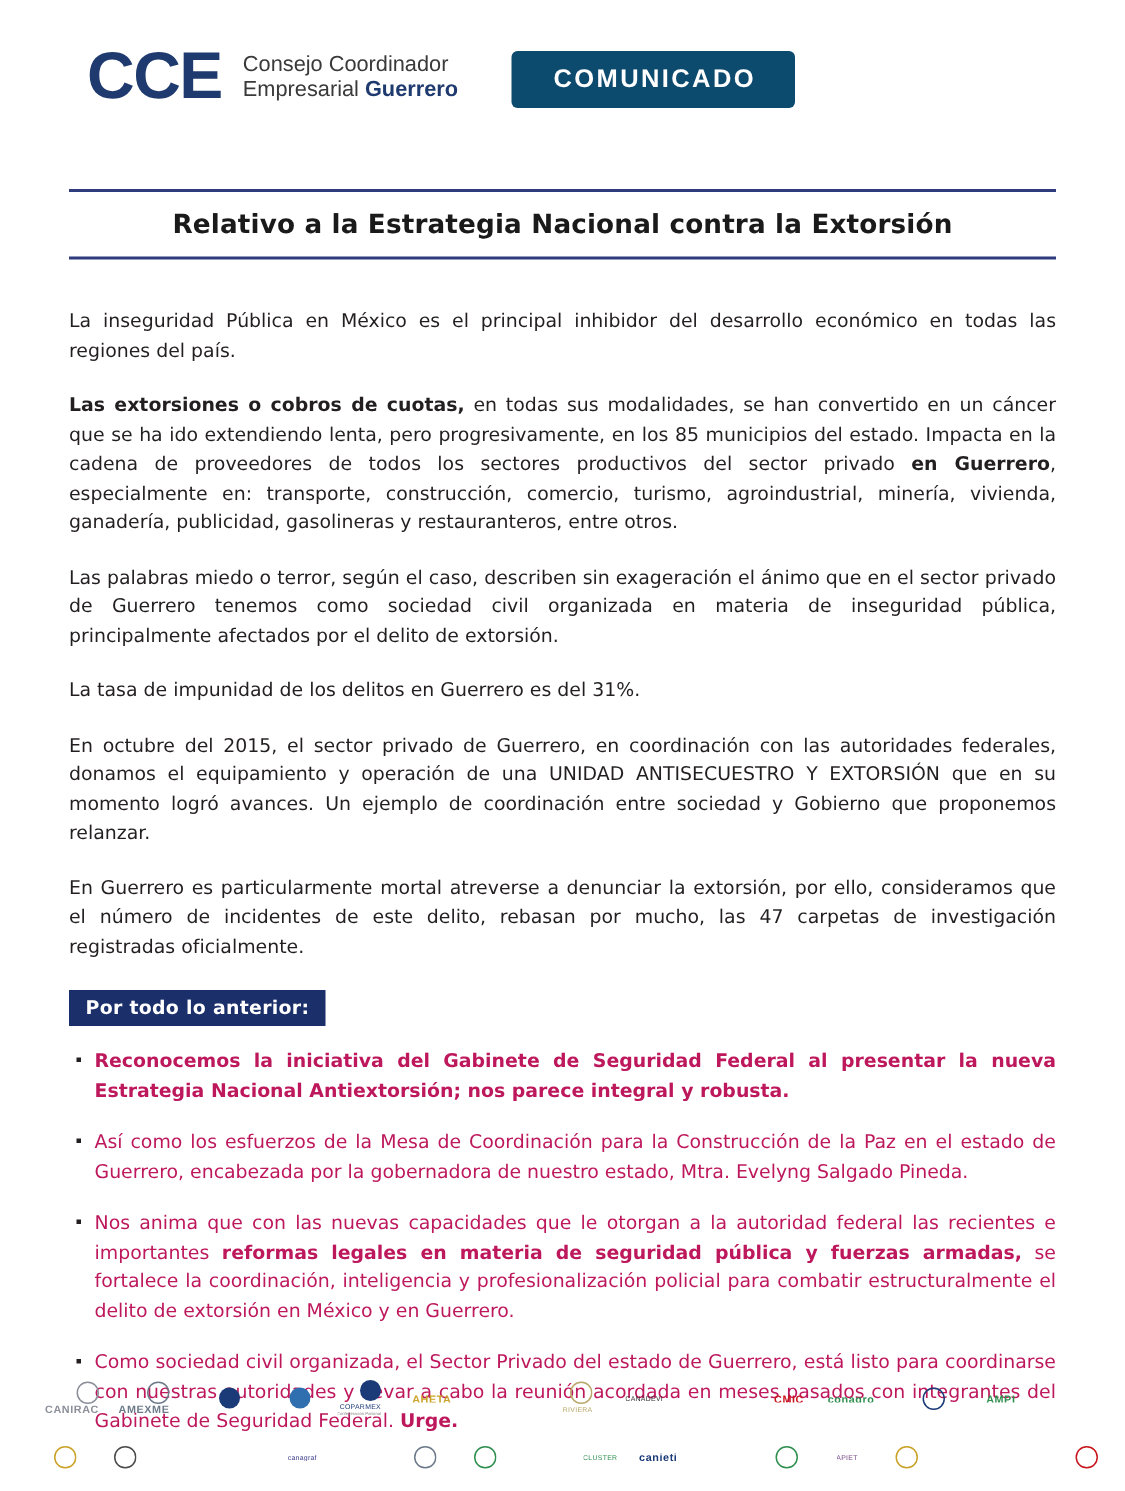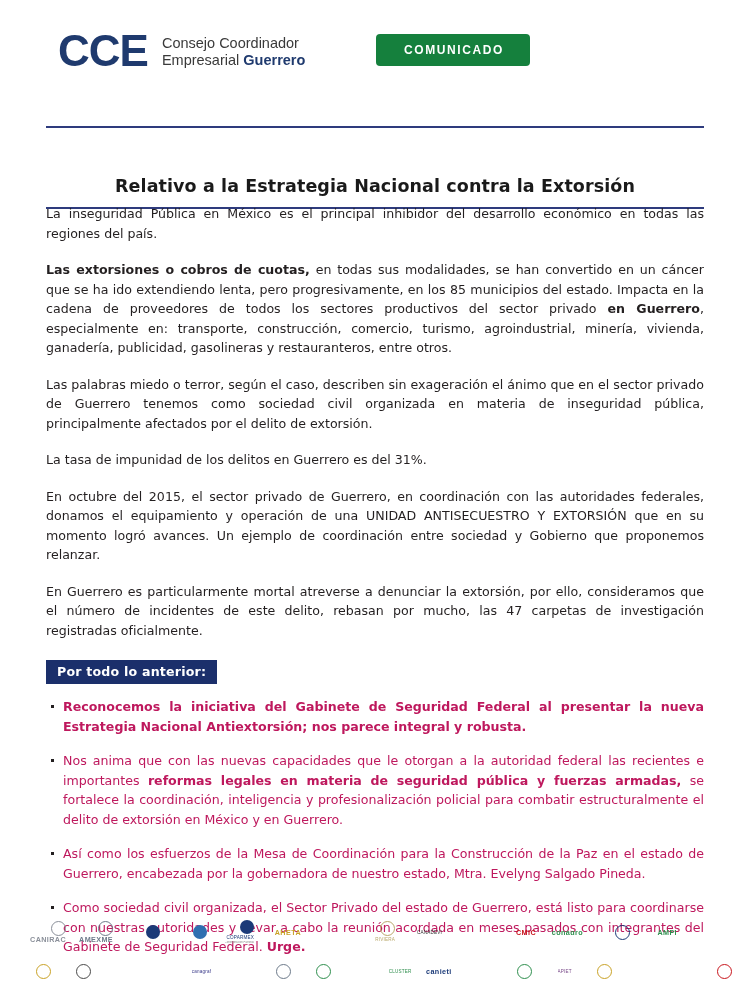--- a/index.html
+++ b/index.html
@@ -55,24 +55,24 @@
   .logo-words .lw2 { white-space: nowrap; }
   .logo-words .gro {
     color: #1f3a6e;
     font-weight: 700;
   }
 
   .badge-comunicado {
     position: absolute;
     right: 70px;
     top: 8px;
-    background: #15803d;
+    background: #0c4a6e;
     color: #ffffff;
     font-family: "Liberation Sans", sans-serif;
-    font-size: 12px;
+    font-size: 17px;
     font-weight: 700;
     letter-spacing: 1.6px;
     padding: 9px 26px 9px 28px;
     border-radius: 4px;
   }
 
   
   .title-band {
     position: absolute;
     left: 46px;
@@ -85,21 +85,20 @@
     width: 100%;
   }
   .doc-title {
     text-align: center;
     font-family: "DejaVu Sans", sans-serif;
     font-size: 17.5px;
     font-weight: 700;
     color: #1a1a1a;
     padding: 12px 0 11px 0;
     letter-spacing: 0.1px;
-    margin-top: 36px;
   }
 
   
   .body-area {
     position: absolute;
     left: 46px;
     top: 204px;
     width: 658px;
   }
   p.para {
@@ -237,23 +236,23 @@
   <p class="para">La tasa de impunidad de los delitos en Guerrero es del 31%.</p>
   <p class="para">En octubre del 2015, el sector privado de Guerrero, en coordinación con las autoridades federales, donamos el equipamiento y operación de una UNIDAD ANTISECUESTRO Y EXTORSIÓN que en su momento logró avances. Un ejemplo de coordinación entre sociedad y Gobierno que proponemos relanzar.</p>
   <p class="para">En Guerrero es particularmente mortal atreverse a denunciar la extorsión, por ello, consideramos que el número de incidentes de este delito, rebasan por mucho, las 47 carpetas de investigación registradas oficialmente.</p>
 
   <div class="banner">Por todo lo anterior:</div>
 
   <ul class="bullets">
 
     <li class="all-bold"><span>Reconocemos la iniciativa del Gabinete de Seguridad Federal al presentar la nueva Estrategia Nacional Antiextorsión; nos parece integral y robusta.</span></li>
 
+    <li><span>Así como los esfuerzos de la Mesa de Coordinación para la Construcción de la Paz en el estado de Guerrero, encabezada por la gobernadora de nuestro estado, Mtra. Evelyng Salgado Pineda.</span></li>
+
     <li><span>Nos anima que con las nuevas capacidades que le otorgan a la autoridad federal las recientes e importantes </span><b>reformas legales en materia de seguridad pública y fuerzas armadas,</b><span> se fortalece la coordinación, inteligencia y profesionalización policial para combatir estructuralmente el delito de extorsión en México y en Guerrero.</span></li>
-
-    <li><span>Así como los esfuerzos de la Mesa de Coordinación para la Construcción de la Paz en el estado de Guerrero, encabezada por la gobernadora de nuestro estado, Mtra. Evelyng Salgado Pineda.</span></li>
 
     <li><span>Como sociedad civil organizada, el Sector Privado del estado de Guerrero, está listo para coordinarse con nuestras autoridades y llevar a cabo la reunión acordada en meses pasados con integrantes del Gabinete de Seguridad Federal. </span><b>Urge.</b><span></span></li>
 
   </ul>
 </div>
 
 <div class="footer">
   <div class="logo-row row1">
       <div class="flogo">
         <span class="mark" style="width: 13px; height: 13px; border: 1.6px solid rgb(138, 143, 153); background: transparent;"></span>

